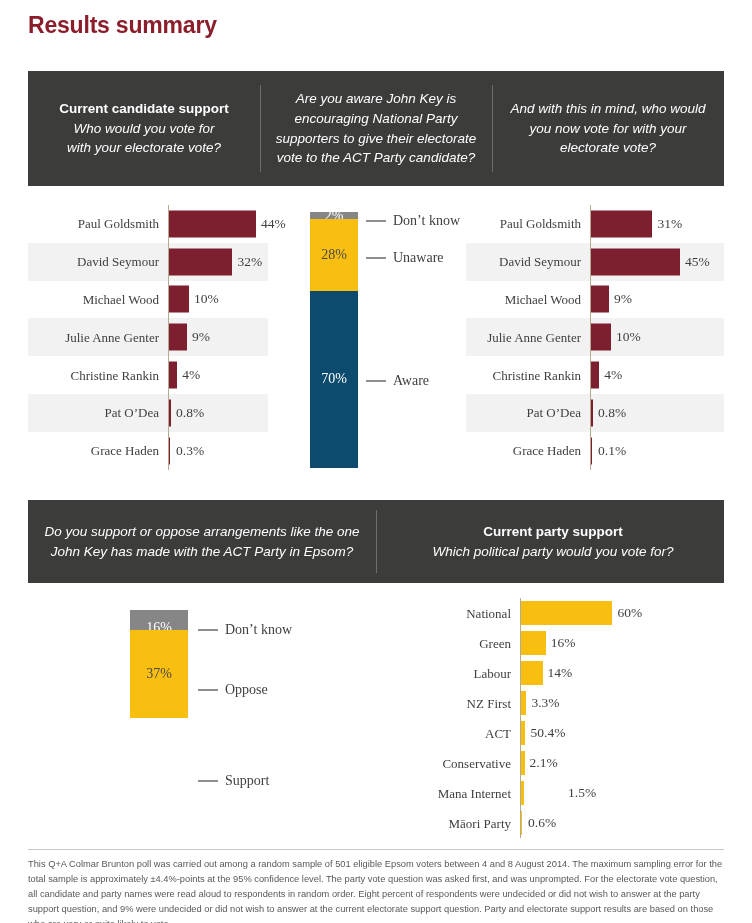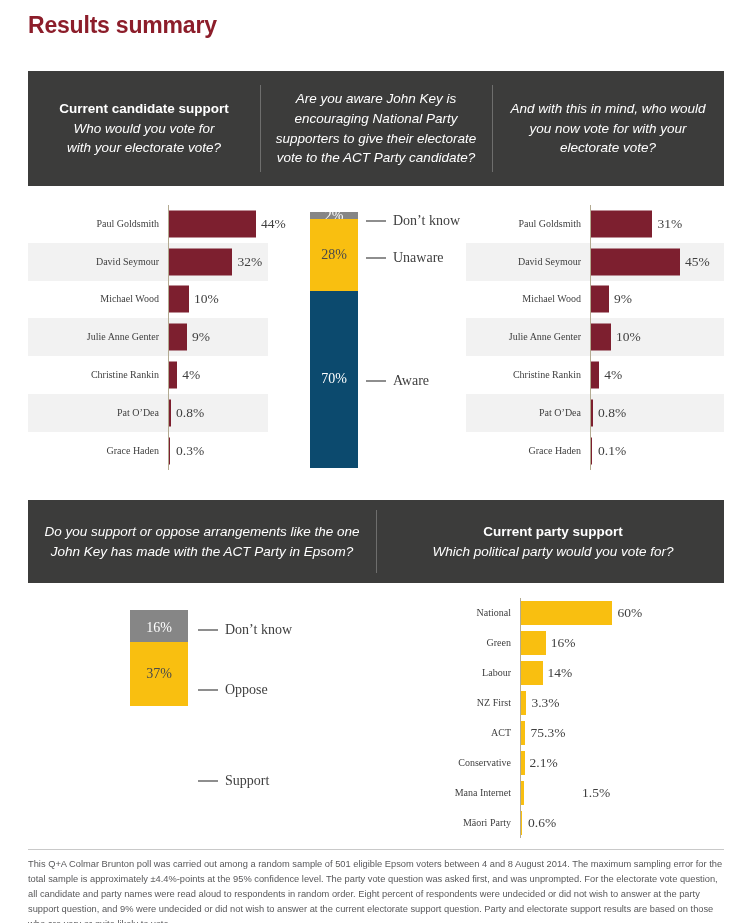--- a/index.html
+++ b/index.html
@@ -41,21 +41,21 @@
   }
 
   
   .chart { position: absolute; }
   .row {
     position: relative; width: 100%; display: flex; align-items: center;
   }
   .row.alt { background: #f2f2f2; }
   .row-label {
     text-align: right; padding-right: 9px;
-    font-size: 10px; color: #3f3f3f; white-space: nowrap;
+    font-size: 13px; color: #3f3f3f; white-space: nowrap;
     line-height: 1;
   }
   .bar-area { position: relative; flex: 1; height: 100%; }
   .axis {
     position: absolute; left: 0; top: 0; bottom: 0;
     width: 1.4px; background: #b3ab92;
   }
   .bar {
     position: absolute; top: 50%; transform: translateY(-50%);
     height: 27px;
@@ -271,21 +271,21 @@
     <div class="band-cell" style="width:348px;padding-left:16px;">
       <div class="band-title">Current party support</div>
       <div class="band-sub">Which political party would you vote for?</div>
     </div>
   </div>
 
   <div class="stack" style="left:130px; top:610px; width:58px; height:225px;">
     <div class="seg grey" style="top:0px; height:36px;">
       <span class="seg-val">16%</span>
     </div>
-    <div class="seg gold" style="top:32px; height:64px;">
+    <div class="seg gold" style="top:20px; height:88px;">
       <span class="seg-val">37%</span>
     </div>
   </div>
   <div class="leg" style="left:198px; top:623px;">
     <span class="leg-dash"></span>
     <span class="leg-text">Don’t know</span>
   </div>
   <div class="leg" style="left:198px; top:683px;">
     <span class="leg-dash"></span>
     <span class="leg-text">Oppose</span>
@@ -326,37 +326,37 @@
         <div class="axis"></div>
         <div class="bar gold" style="left:1.4px; width:5px; height:24px;"></div>
         <div class="bar-val" style="left:6.4px;">3.3%</div>
       </div>
     </div>
     <div class="row" style="height:30px;">
       <div class="row-label" style="width:130px;">ACT</div>
       <div class="bar-area">
         <div class="axis"></div>
         <div class="bar gold" style="left:1.4px; width:4.1px; height:24px;"></div>
-        <div class="bar-val" style="left:5.5px;">75.3%</div>
+        <div class="bar-val" style="left:5.5px;">50.4%</div>
       </div>
     </div>
     <div class="row" style="height:30px;">
       <div class="row-label" style="width:130px;">Conservative</div>
       <div class="bar-area">
         <div class="axis"></div>
         <div class="bar gold" style="left:1.4px; width:3.2px; height:24px;"></div>
         <div class="bar-val" style="left:4.6px;">2.1%</div>
       </div>
     </div>
     <div class="row" style="height:30px;">
       <div class="row-label" style="width:130px;">Mana Internet</div>
       <div class="bar-area">
         <div class="axis"></div>
         <div class="bar gold" style="left:1.4px; width:2.3px; height:24px;"></div>
-        <div class="bar-val" style="left:19px;padding-left:43px;">1.5%</div>
+        <div class="bar-val" style="left:5px;padding-left:43px;">1.5%</div>
       </div>
     </div>
     <div class="row" style="height:30px;">
       <div class="row-label" style="width:130px;">Māori Party</div>
       <div class="bar-area">
         <div class="axis"></div>
         <div class="bar gold" style="left:1.4px; width:0.9px; height:24px;"></div>
         <div class="bar-val" style="left:3.0px;">0.6%</div>
       </div>
     </div>

